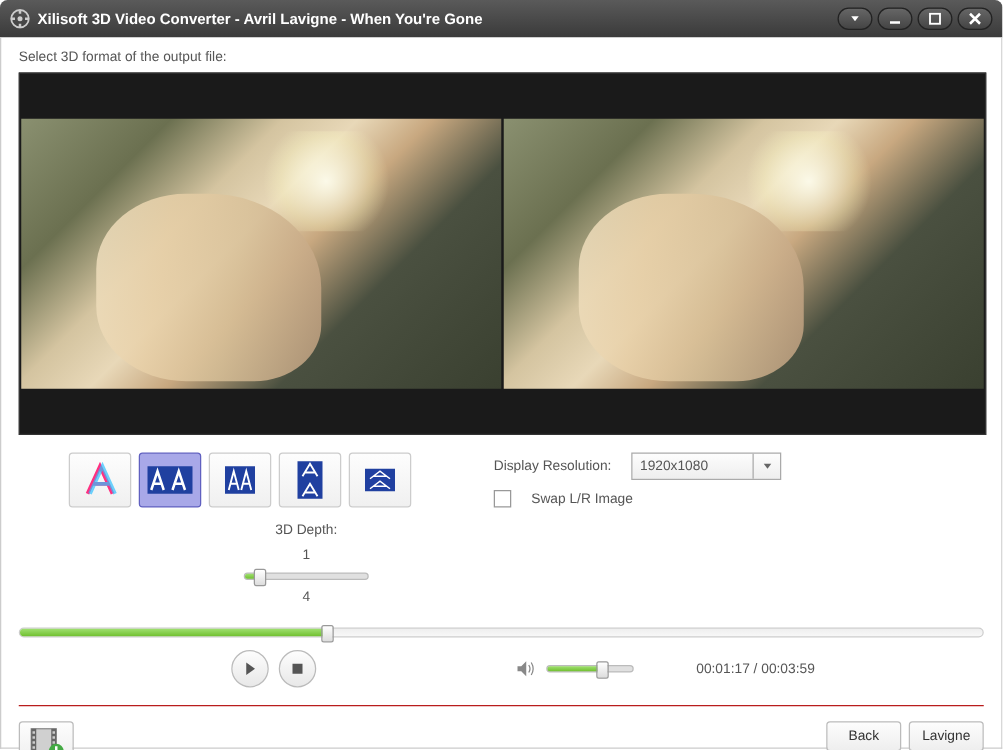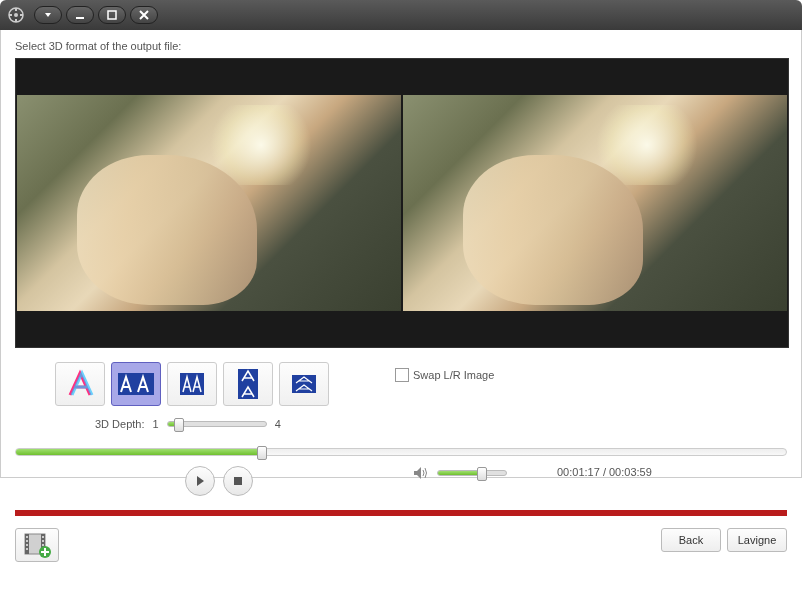--- a/index.html
+++ b/index.html
@@ -25,21 +25,21 @@
   border-radius: 9px;
   margin-left: 4px;
   display: flex; align-items: center; justify-content: center;
   cursor: pointer;
 }
 .titlebar .win-btn svg { width: 10px; height: 10px; }
 
 .content {
   padding: 10px 14px;
   background: #fff;
-  height: 448px;
+  height: 569px;
   border: 1px solid #ccc;
   border-top: none;
 }
 
 .instruction { font-size: 11px; color: #555; margin-bottom: 6px; }
 
 .preview {
   width: 774px; height: 290px;
   background: #1a1a1a;
   border: 1px solid #333;
@@ -86,21 +86,21 @@
   border-radius: 3px;
   display: flex; align-items: center; justify-content: center;
   cursor: pointer;
 }
 .fmt-btn.selected { background: #a8a8e8; border-color: #6060c0; }
 .fmt-btn svg { width: 40px; height: 34px; }
 
 .depth-row {
   display: flex; align-items: center;
   margin-top: 12px; margin-left: 80px;
-  font-size: 11px; color: #555; gap: 8px;
+  font-size: 11px; color: #555; gap: 8px; flex-direction: column;
 }
 .depth-slider {
   width: 100px; height: 6px;
   background: #e0e0e0;
   border: 1px solid #bbb;
   border-radius: 3px;
   position: relative;
 }
 .depth-slider .fill {
   position: absolute; left: 0; top: 0; bottom: 0;
@@ -126,21 +126,21 @@
   display: flex; align-items: center;
   padding: 0 6px; font-size: 11px;
   position: relative;
   cursor: pointer;
 }
 .dropdown .arrow {
   position: absolute; right: 0; top: 0; bottom: 0; width: 22px;
   border-left: 1px solid #aaa;
   display: flex; align-items: center; justify-content: center;
 }
-.checkbox-row { display: flex; align-items: center; gap: 4px; margin-top: 6px; }
+.checkbox-row { display: flex; align-items: center; gap: 16px; margin-top: 6px; }
 .checkbox {
   width: 14px; height: 14px;
   border: 1px solid #999;
   background: #fff;
 }
 
 .timeline {
   margin-top: 18px;
   height: 8px;
   background: linear-gradient(to bottom, #eee, #f8f8f8);
@@ -156,24 +156,24 @@
 }
 .timeline .thumb {
   position: absolute; left: 32%; top: -3px;
   width: 10px; height: 14px;
   background: linear-gradient(to bottom, #fff, #ddd);
   border: 1px solid #999; border-radius: 2px;
   transform: translateX(-50%);
 }
 
 .controls-row {
-  display: flex; align-items: flex-start;
+  display: flex; align-items: center;
   margin-top: 10px;
   padding-bottom: 14px;
-  border-bottom: 6px solid #b91c1c;
+  border-bottom: 1px solid #b91c1c;
 }
 .play-controls { margin-left: 170px; display: flex; gap: 8px; }
 .round-btn {
   width: 30px; height: 30px;
   border-radius: 50%;
   background: linear-gradient(to bottom, #fdfdfd, #e8e8e8);
   border: 1px solid #bbb;
   display: flex; align-items: center; justify-content: center;
   cursor: pointer;
 }
@@ -223,20 +223,21 @@
 
 <div class="titlebar">
   <svg class="app-icon" viewBox="0 0 16 16">
     <circle cx="8" cy="8" r="7" fill="none" stroke="#ccc" stroke-width="1.5"></circle>
     <circle cx="8" cy="8" r="2" fill="#ccc"></circle>
     <rect x="7" y="1" width="2" height="3" fill="#ccc"></rect>
     <rect x="7" y="12" width="2" height="3" fill="#ccc"></rect>
     <rect x="1" y="7" width="3" height="2" fill="#ccc"></rect>
     <rect x="12" y="7" width="3" height="2" fill="#ccc"></rect>
   </svg>
+  <span class="title">Xilisoft 3D Video Converter - Avril Lavigne - When You're Gone</span>
   <div class="win-btn">
     <svg viewBox="0 0 10 10">
         <path d="M2 3 L5 7 L8 3 Z" fill="#fff"></path>
       </svg>
   </div>
   <div class="win-btn">
     <svg viewBox="0 0 10 10">
         <rect x="1" y="7" width="8" height="2" fill="#fff"></rect>
       </svg>
   </div>
@@ -303,20 +304,31 @@
         <span>1</span>
         <div class="depth-slider">
           <div class="fill"></div>
             <div class="thumb"></div>
         </div>
         <span>4</span>
       </div>
     </div>
 
     <div class="resolution-col">
+      <div class="res-row">
+        <span class="res-label">Display Resolution:</span>
+        <div class="dropdown">
+          <span>1920x1080</span>
+          <div class="arrow">
+            <svg width="10" height="10" viewBox="0 0 10 10">
+                <path d="M2 3 L5 7 L8 3 Z" fill="#666"></path>
+              </svg>
+          </div>
+        </div>
+      </div>
       <div class="checkbox-row">
         <div class="checkbox"></div>
         <span>Swap L/R Image</span>
       </div>
     </div>
   </div>
 
   <div class="timeline">
     <div class="fill"></div>
       <div class="thumb"></div>

